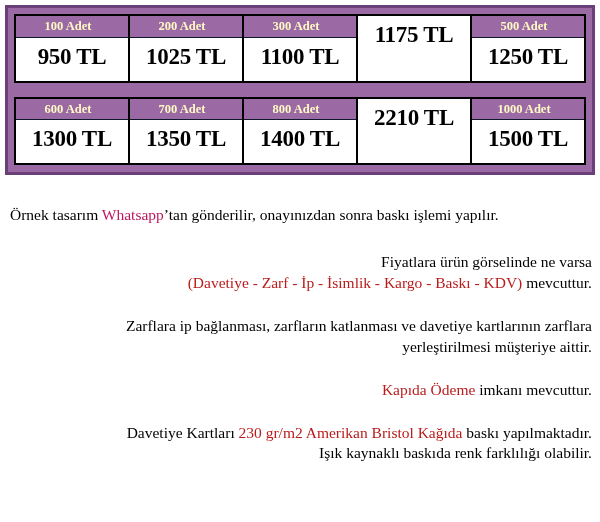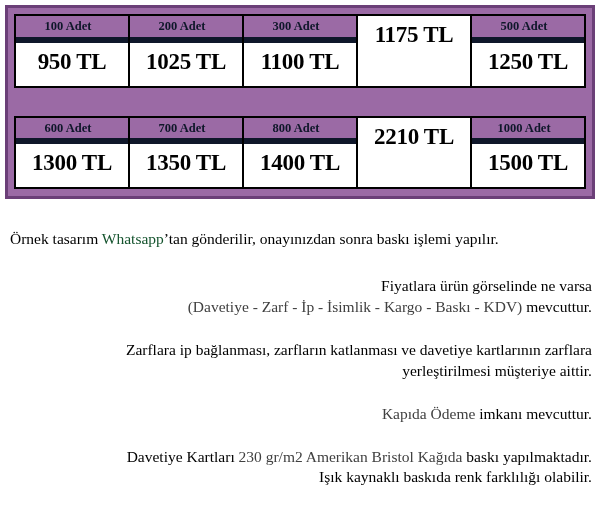--- a/index.html
+++ b/index.html
@@ -22,43 +22,43 @@
     padding: 6px 6px 7px 6px;
     box-sizing: border-box;
   }
 
   .price-row {
     display: flex;
     width: 100%;
     box-sizing: border-box;
   }
   .price-row + .price-row {
-    margin-top: 28px;
+    margin-top: 14px;
   }
 
   .price-cell {
     flex: 1 1 0;
     border: 2px solid #000000;
     background: #ffffff;
     box-sizing: border-box;
     text-align: center;
     margin-right: -2px;
   }
   .price-cell:last-child {
     margin-right: 0;
   }
 
   .qty {
     background: #9b6aa5;
-    color: #0f172a;
+    color: #fef9c3;
     font-size: 12.5px;
     font-weight: bold;
     line-height: 1;
     padding: 4px 8px 4px 0;
-    border-bottom: 6px solid #0f172a;
+    border-bottom: 1px solid #0f172a;
     font-family: "Liberation Serif", serif;
   }
 
   .price {
     font-size: 23px;
     font-weight: bold;
     line-height: 1;
     padding: 7px 0 13px 0;
     letter-spacing: -0.3px;
     font-family: "Liberation Serif", serif;
@@ -77,24 +77,24 @@
   }
   .note:last-child {
     margin-bottom: 0;
   }
   .note.first {
     text-align: left;
     padding-left: 2px;
     margin-bottom: 26px;
   }
   .hl {
-    color: #404040;
+    color: #b91c1c;
   }
   .blue {
-    color: #14532d;
+    color: #be185d;
     font-family: Liberation Serif, serif;
   }
 </style>
 </head>
 <body>
 
 <div class="price-panel">
 
   <div class="price-row">
     <div class="price-cell">

